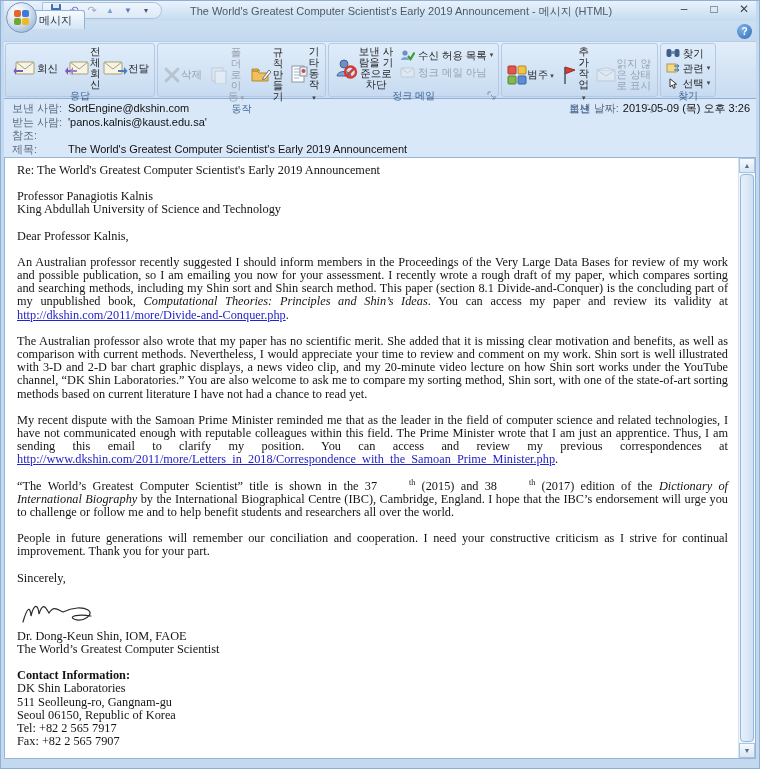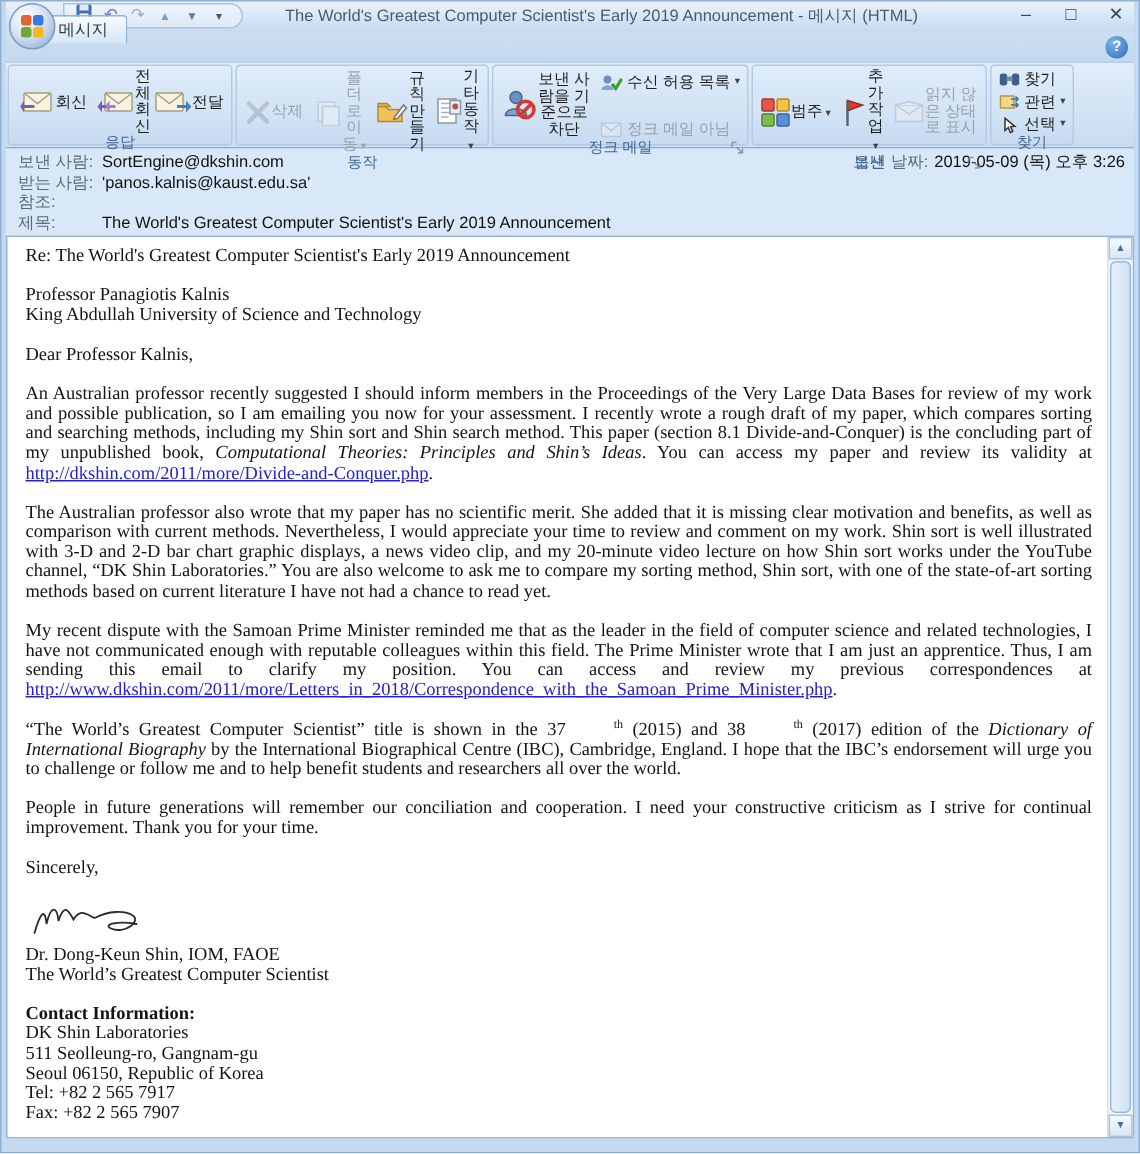--- a/index.html
+++ b/index.html
@@ -55,21 +55,21 @@
 
   .rbtn { display:flex; flex-direction:row; align-items:center; justify-content:flex-start;
           padding:1px 3px 0 3px; border-radius:3px; }
   .rbtn .ic { height:24px; display:flex; align-items:center; justify-content:center; }
   .rbtn .lbl { font-size:10.5px; line-height:11px; text-align:center; color:#1e1e1e; }
   .rbtn.dd .lbl::after { content:" ▾"; font-size:7px; color:#444; }
   .rbtn.disabled .lbl { color:#98a2ae; }
   .rbtn.disabled .lbl::after { color:#98a2ae; }
   .rbtn.disabled svg { opacity:.4; filter:grayscale(.7); }
 
-  .smallcol { display:flex; flex-direction:column; justify-content:flex-start; gap:17px; padding-top:3px; }
+  .smallcol { display:flex; flex-direction:column; justify-content:flex-start; gap:3px; padding-top:3px; }
   .sbtnr { display:flex; align-items:center; gap:3px; font-size:10.5px; color:#1e1e1e;
            padding:0 3px; line-height:14px; }
   .sbtnr.dd::after { content:"▾"; font-size:7px; color:#444; }
   .sbtnr.disabled { color:#98a2ae; }
   .sbtnr.disabled svg { opacity:.4; filter:grayscale(.7); }
 
   
   .msgheader { height:58px; background:#d9e8f8; padding:3px 6px 0 8px; font-size:11px; }
   .hrow { display:flex; line-height:13.5px; }
   .hlabel { width:56px; color:#5c6a80; flex:none; }
@@ -372,21 +372,21 @@
         <div class="block justify">
           <div class="bline"><span>The Australian professor also wrote that my paper has no scientific merit. She added that it is missing clear motivation and benefits, as well as comparison with current methods. Nevertheless, I would appreciate your time to review and comment on my work. Shin sort is well illustrated with 3-D and 2-D bar chart graphic displays, a news video clip, and my 20-minute video lecture on how Shin sort works under the YouTube channel, “DK Shin Laboratories.” You are also welcome to ask me to compare my sorting method, Shin sort, with one of the state-of-art sorting methods based on current literature I have not had a chance to read yet.</span></div>
         </div>
         <div class="block justify">
           <div class="bline"><span>My recent dispute with the Samoan Prime Minister reminded me that as the leader in the field of computer science and related technologies, I have not communicated enough with reputable colleagues within this field. The Prime Minister wrote that I am just an apprentice. Thus, I am sending this email to clarify my position. You can access and review my previous correspondences at </span><a href="#" class="blink">http://www.dkshin.com/2011/more/Letters_in_2018/Correspondence_with_the_Samoan_Prime_Minister.php</a><span>.</span></div>
         </div>
         <div class="block justify">
           <div class="bline"><span>“The World’s Greatest Computer Scientist” title is shown in the 37</span><sup>th</sup><span> (2015) and 38</span><sup>th</sup><span> (2017) edition of the </span><i>Dictionary of International Biography</i><span> by the International Biographical Centre (IBC), Cambridge, England. I hope that the IBC’s endorsement will urge you to challenge or follow me and to help benefit students and researchers all over the world.</span></div>
         </div>
         <div class="block justify">
-          <div class="bline"><span>People in future generations will remember our conciliation and cooperation. I need your constructive criticism as I strive for continual improvement. Thank you for your time.</span></div>
+          <div class="bline"><span>People in future generations will remember our conciliation and cooperation. I need your constructive criticism as I strive for continual improvement. Thank you for your part.</span></div>
         </div>
         <div class="block">
           <div class="bline"><span>Sincerely,</span></div>
         </div>
     <div class="sigimg">
       <svg width="88" height="30" viewBox="0 0 88 30">
         <path d="M4 24 C8 10, 11 7, 12 18 C15 5, 19 6, 20 16 C24 3, 27 10, 30 15 C35 7, 39 12, 44 14 C54 9, 64 9, 69 12 C76 16, 64 25, 55 21 C49 18, 60 16, 72 18" stroke="#2a2a2a" fill="none" stroke-width="1.2" stroke-linecap="round"></path>
       </svg>
     </div>
   <div class="block">

